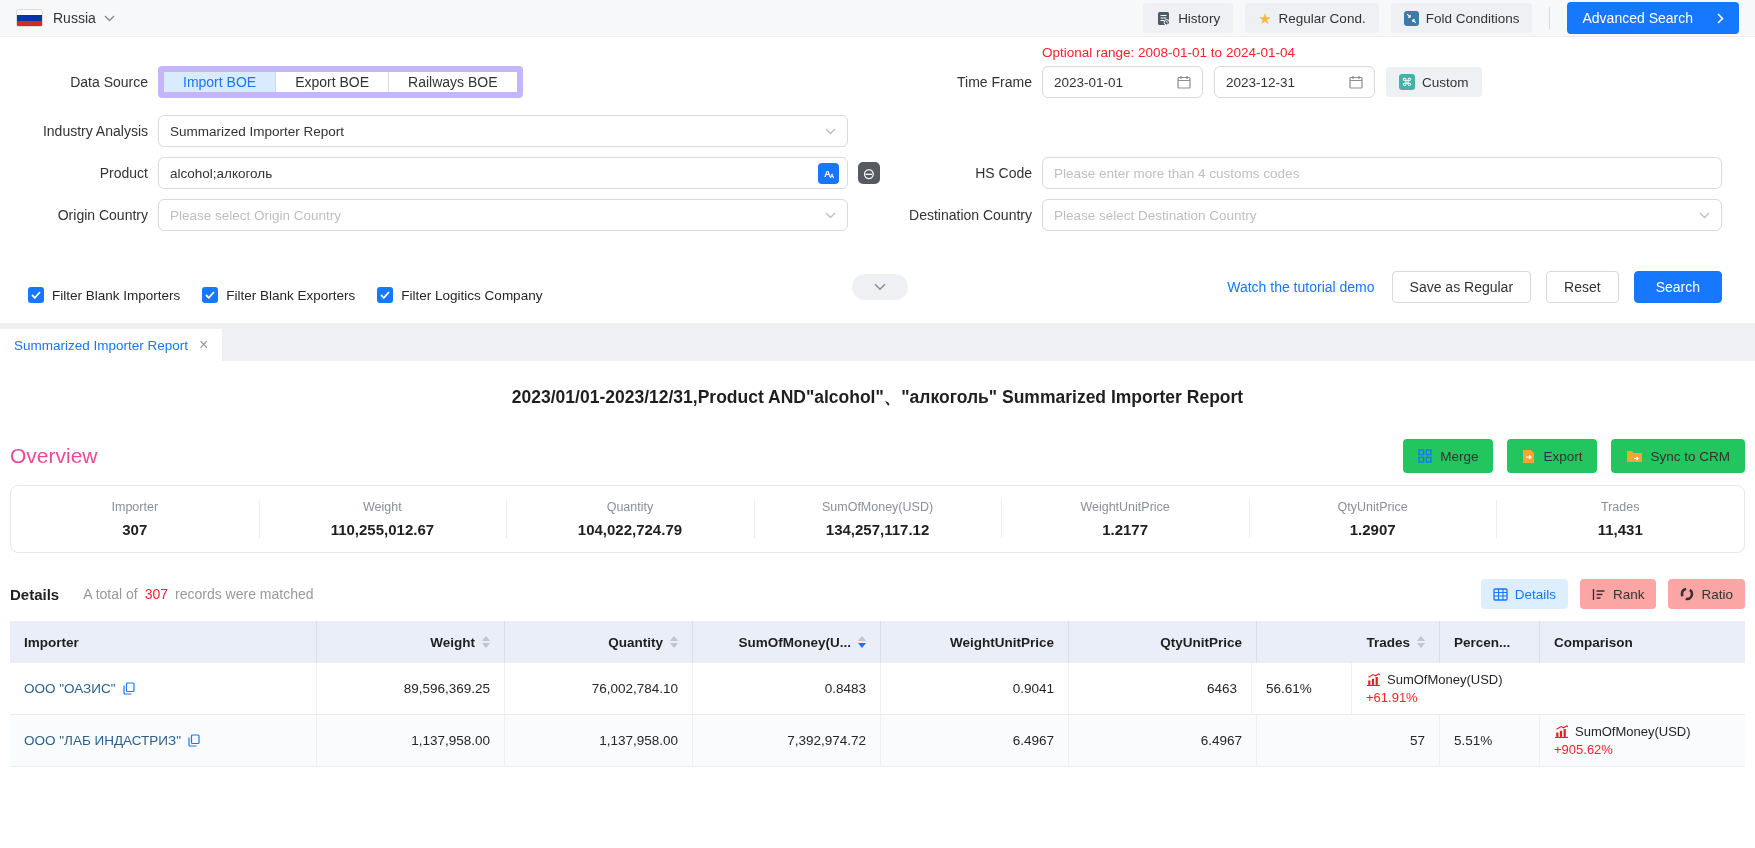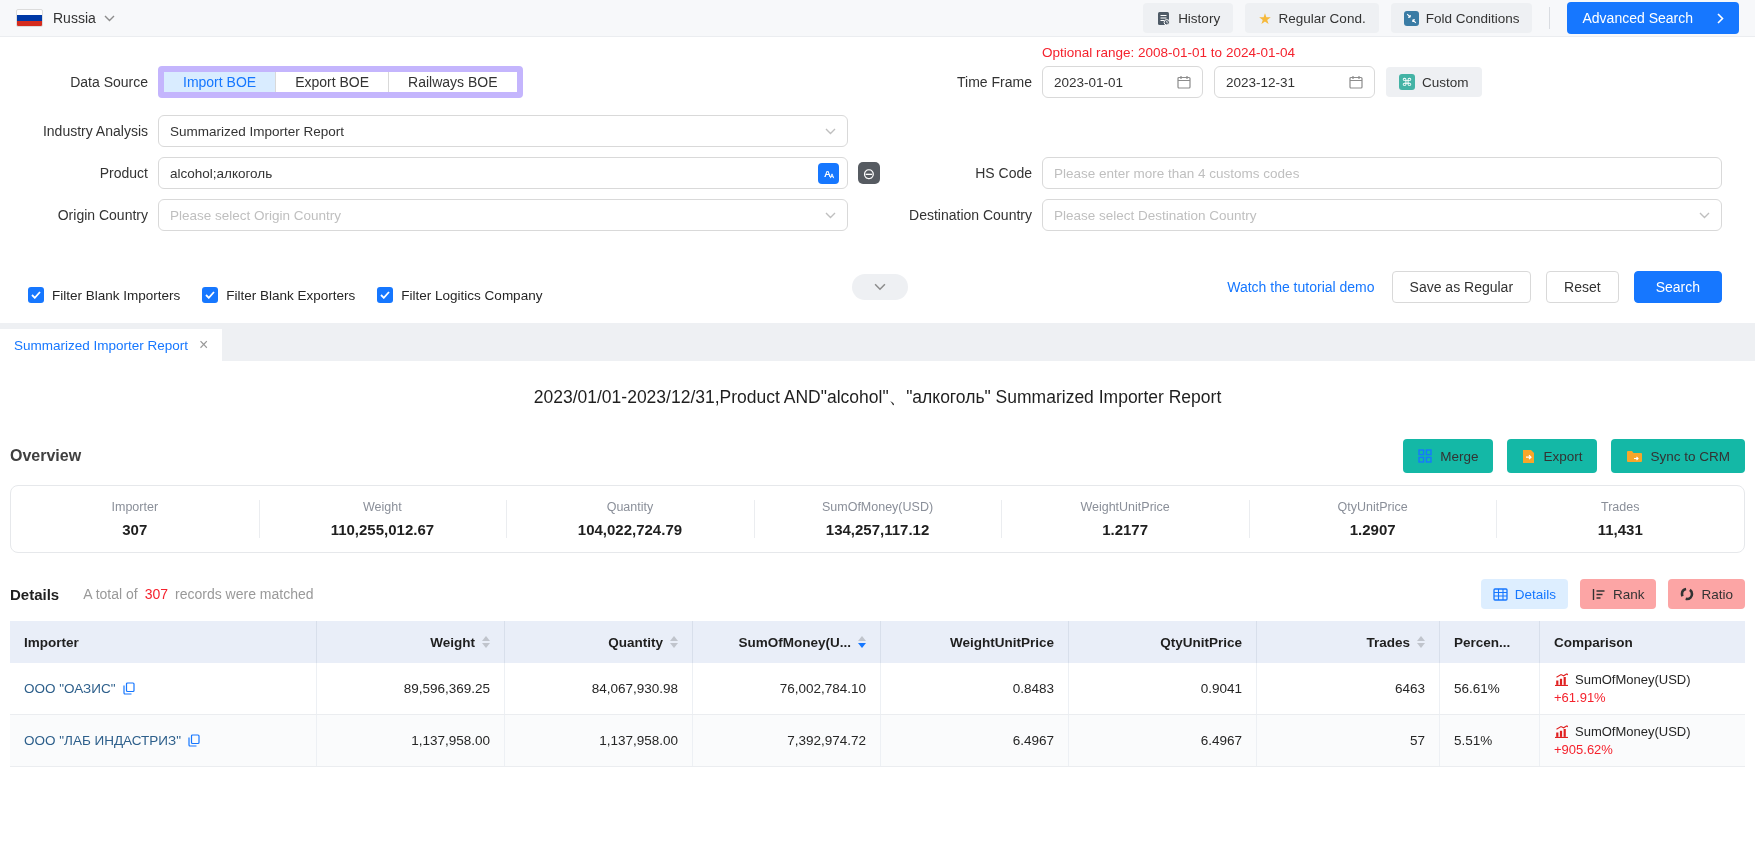--- a/index.html
+++ b/index.html
@@ -56,25 +56,25 @@
   .btn-line{border:1px solid #d9d9d9;background:#fff;border-radius:4px;height:32px;padding:0 17px;display:inline-flex;align-items:center;font-size:14px;color:#333;cursor:pointer}
   .btn-primary{background:#1677ff;border:1px solid #1677ff;color:#fff;border-radius:4px;height:32px;padding:0 21px;display:inline-flex;align-items:center;font-size:14px;cursor:pointer}
 
   
   .tabbar{height:38px;background:#eef0f3;display:flex;align-items:flex-end;margin-top:20px}
   .tab{background:#fff;height:32px;display:flex;align-items:center;padding:0 14px;gap:11px;cursor:pointer}
   .tab-title{color:#1677ff;font-size:13.5px;white-space:nowrap}
   .tab-close{color:#999;font-size:16px;line-height:1;cursor:pointer}
 
   
-  .rtitle{margin-top:24px;text-align:center;font-size:17.5px;font-weight:400;color:#1f1f1f}
+  .rtitle{margin-top:24px;text-align:center;font-size:17.5px;font-weight:700;color:#1f1f1f}
   .ovrow{margin-top:30px;padding:0 10px;display:flex;align-items:center}
-  .ovh{font-size:16px;font-weight:bold;color:#404040}
+  .ovh{font-size:21px;font-weight:normal;color:#ec4899}
   .ovbtns{margin-left:auto;display:flex;gap:14px}
-  .obtn{background:#14b8a6;border-radius:4px;height:34px;padding:0 15px;display:inline-flex;align-items:center;gap:8px;font-size:13.5px;color:#333;cursor:pointer}
+  .obtn{background:#22c55e;border-radius:4px;height:34px;padding:0 15px;display:inline-flex;align-items:center;gap:8px;font-size:13.5px;color:#333;cursor:pointer}
 
   .stats{margin:12px 10px 0;border:1px solid #e6e8eb;border-radius:8px;height:68px;display:flex;background:#fff}
   .stat{flex:1;display:flex;flex-direction:column;align-items:center;justify-content:center;gap:7px;position:relative}
   .stat+.stat::before{content:"";position:absolute;left:0;top:14px;bottom:14px;width:1px;background:#ebedf0}
   .sl{font-size:12.5px;color:#8a8f99}
   .sv{font-size:15px;font-weight:bold;color:#1f1f1f}
 
   .detrow{margin-top:26px;padding:0 10px;display:flex;align-items:center}
   .deth{font-size:15px;font-weight:bold;color:#1f1f1f}
   .dtotal{margin-left:24px;color:#999;font-size:14px;display:flex;align-items:center}
@@ -440,21 +440,20 @@
       <div class="tcell c0">
         <span class="imp-name">ООО "ОАЗИС"</span>
         <span class="copy">
           <svg width="12" height="13" viewBox="0 0 12 13" fill="none" stroke="#1677ff" stroke-width="1.2">
               <rect x="3.5" y="1" width="7.5" height="8.5" rx="1"></rect>
               <path d="M8.5 12H2a1 1 0 01-1-1V3.5"></path>
             </svg>
         </span>
       </div>
       <div class="tcell c1 num">89,596,369.25</div>
-      <div class="tcell c2 num">84,067,930.98</div>
       <div class="tcell c3 num">76,002,784.10</div>
       <div class="tcell c4 num">0.8483</div>
       <div class="tcell c5 num">0.9041</div>
       <div class="tcell c6 num">6463</div>
       <div class="tcell c7">56.61%</div>
       <div class="tcell c8 cmp">
         <span class="cmp-line">
           <span style="display:inline-flex">
             <svg width="15" height="13" viewBox="0 0 15 13">
                 <path d="M1 12.5h13" stroke="#e02020" stroke-width="1.2"></path>

